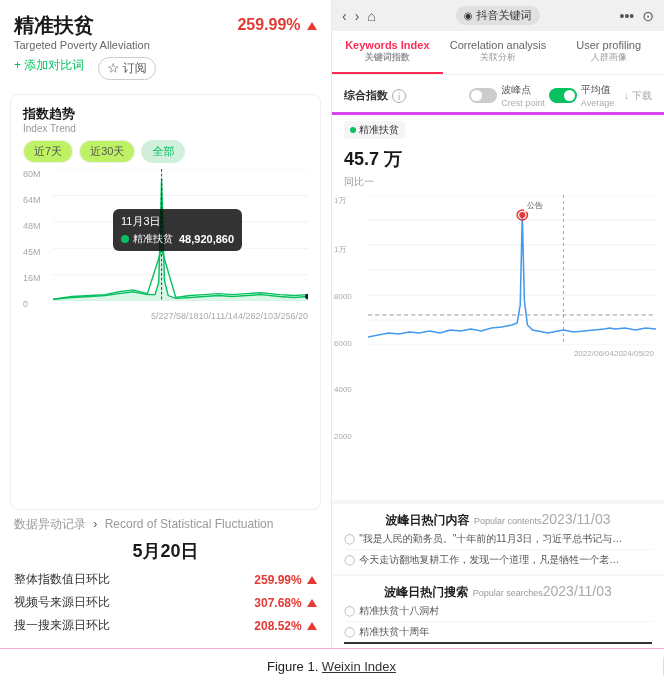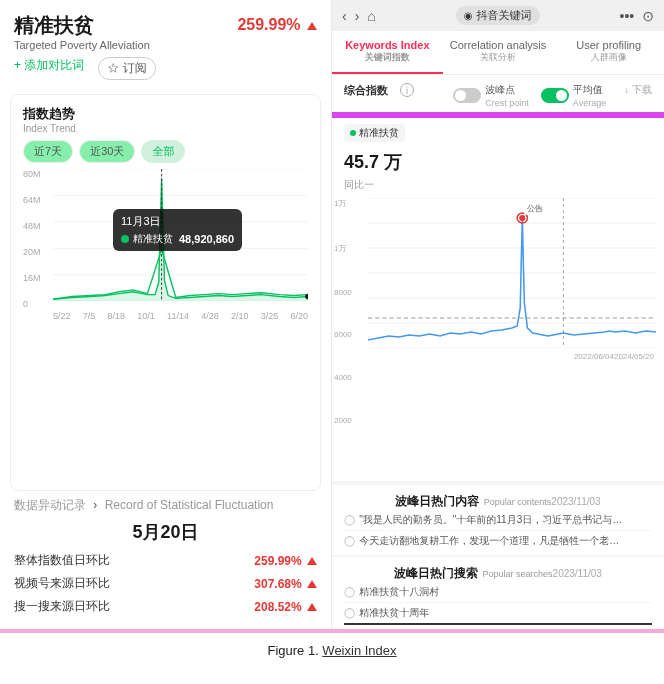--- a/index.html
+++ b/index.html
@@ -105,21 +105,21 @@
       gap: 6px;
       margin: 6px 0;
     }
     .time-tab {
       font-size: 11px;
       padding: 3px 10px;
       border-radius: 12px;
       border: 1px solid #eee;
       color: #555;
       cursor: pointer;
-      background: #86efac;
+      background: #bef264;
     }
     .time-tab.active {
       background: #d0f0dc;
       color: #07c160;
       border-color: #d0f0dc;
     }
     .chart-area {
       position: relative;
       height: 160px;
       margin-top: 4px;
@@ -143,21 +143,21 @@
       right: 0;
       bottom: 20px;
     }
     .chart-x-labels {
       position: absolute;
       left: 30px;
       right: 0;
       bottom: 0;
       height: 18px;
       display: flex;
-      justify-content: space-between;
+      justify-content: flex-end;
       font-size: 9px;
       color: #aaa;
     }
     
     .chart-tooltip {
       position: absolute;
       left: 90px;
       top: 40px;
       background: rgba(0,0,0,0.8);
       color: #fff;
@@ -278,22 +278,23 @@
       flex: 1;
       overflow: hidden;
       display: flex;
       flex-direction: column;
     }
     
     .index-bar {
       background: #fff;
       padding: 8px 12px 4px;
       display: flex;
-      gap: 12px;
-      border-bottom: 6px solid #d946ef;
+      align-items: center;
+      gap: 4px;
+      border-bottom: 3px solid #d946ef;
     }
     .index-bar-label {
       font-size: 11px;
       color: #333;
       font-weight: 600;
     }
     .info-icon {
       font-size: 10px;
       color: #aaa;
       border: 1px solid #aaa;
@@ -396,21 +397,21 @@
     .popular-title {
       font-size: 12px;
       font-weight: 700;
       color: #1a1a1a;
     }
     .popular-subtitle {
       font-size: 9px;
       color: #999;
     }
     .popular-date {
-      font-size: 10px;
+      font-size: 14px;
       color: #aaa;
     }
     .popular-item {
       display: flex;
       align-items: flex-start;
       gap: 4px;
       padding: 3px 0;
       font-size: 10px;
       color: #555;
       border-bottom: 1px solid #f5f5f5;
@@ -419,22 +420,21 @@
     .search-icon-small {
       color: #aaa;
       font-size: 10px;
       margin-top: 1px;
       flex-shrink: 0;
     }
     
     .caption-bar {
       display: flex;
       background: #fff;
-      border-top: 4px solid #f9a8d4;
-      flex-direction: column;
+      border-top: 1px solid #f9a8d4;
     }
     .caption-item {
       flex: 1;
       text-align: center;
       padding: 10px 4px;
       font-size: 12px;
       color: #333;
     }
     .caption-item a {
       color: #333;
@@ -483,21 +483,21 @@
       <div class="time-tabs">
         <button class="time-tab">近7天</button>
         <button class="time-tab">近30天</button>
         <button class="time-tab active">全部</button>
       </div>
       <div class="chart-area">
         <div class="chart-y-labels">
           <span>80M</span>
             <span>64M</span>
             <span>48M</span>
-            <span>20M</span>
+            <span>45M</span>
             <span>16M</span>
             <span>0</span>
         </div>
         <svg class="chart-svg" viewBox="0 0 270 140" preserveAspectRatio="none">
 
           <line x1="0" y1="0" x2="270" y2="0" stroke="#f0f0f0" stroke-width="1"></line>
           <line x1="0" y1="28" x2="270" y2="28" stroke="#f0f0f0" stroke-width="1"></line>
           <line x1="0" y1="56" x2="270" y2="56" stroke="#f0f0f0" stroke-width="1"></line>
           <line x1="0" y1="84" x2="270" y2="84" stroke="#f0f0f0" stroke-width="1"></line>
           <line x1="0" y1="112" x2="270" y2="112" stroke="#f0f0f0" stroke-width="1"></line>

